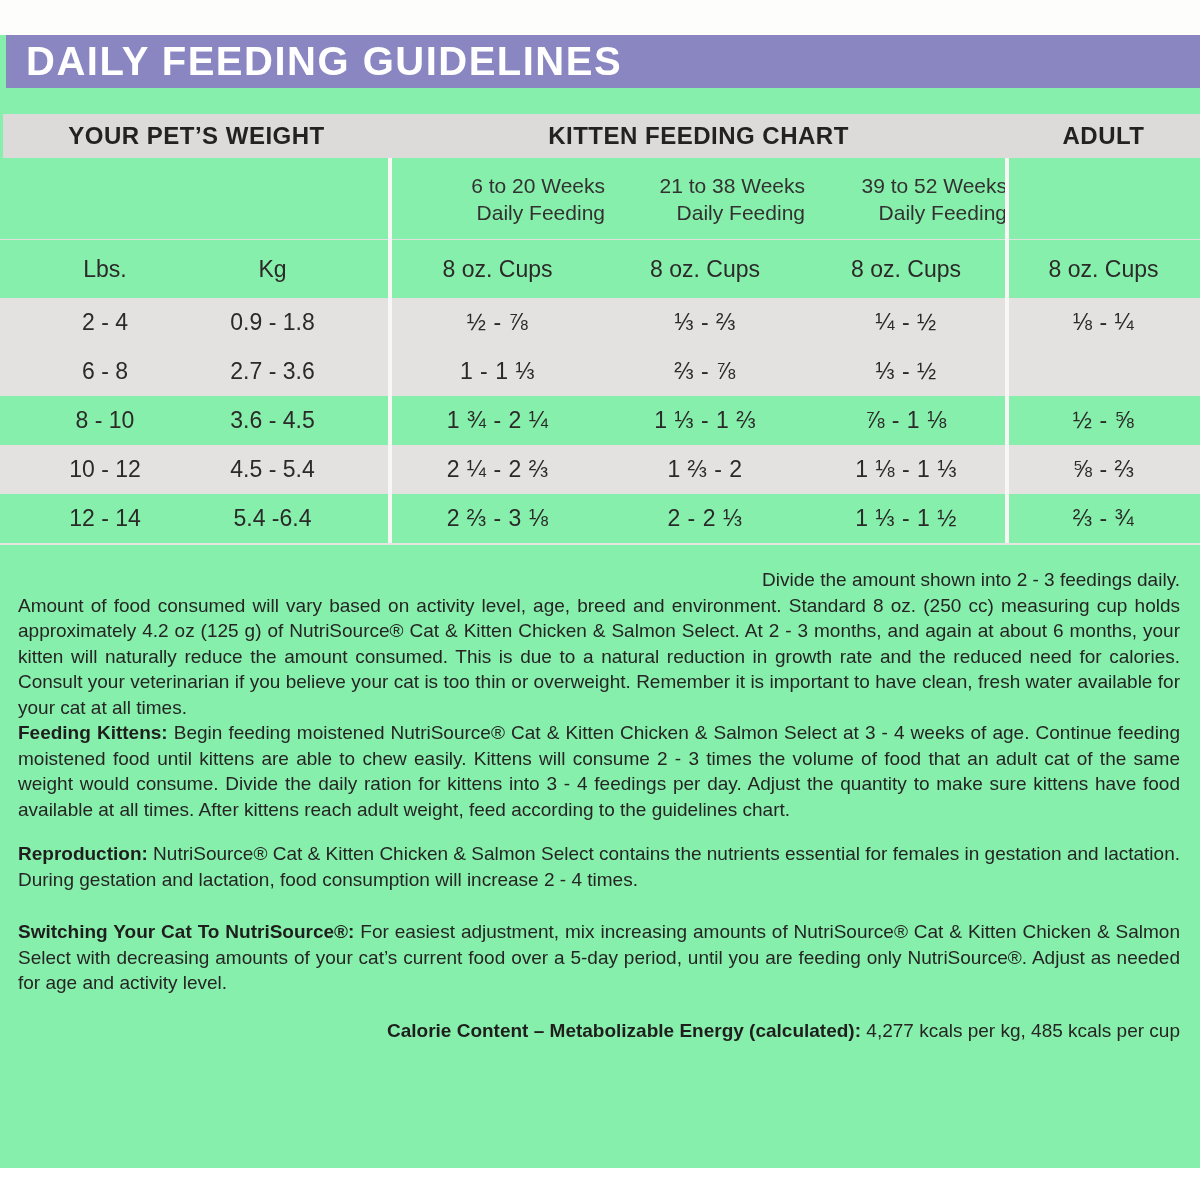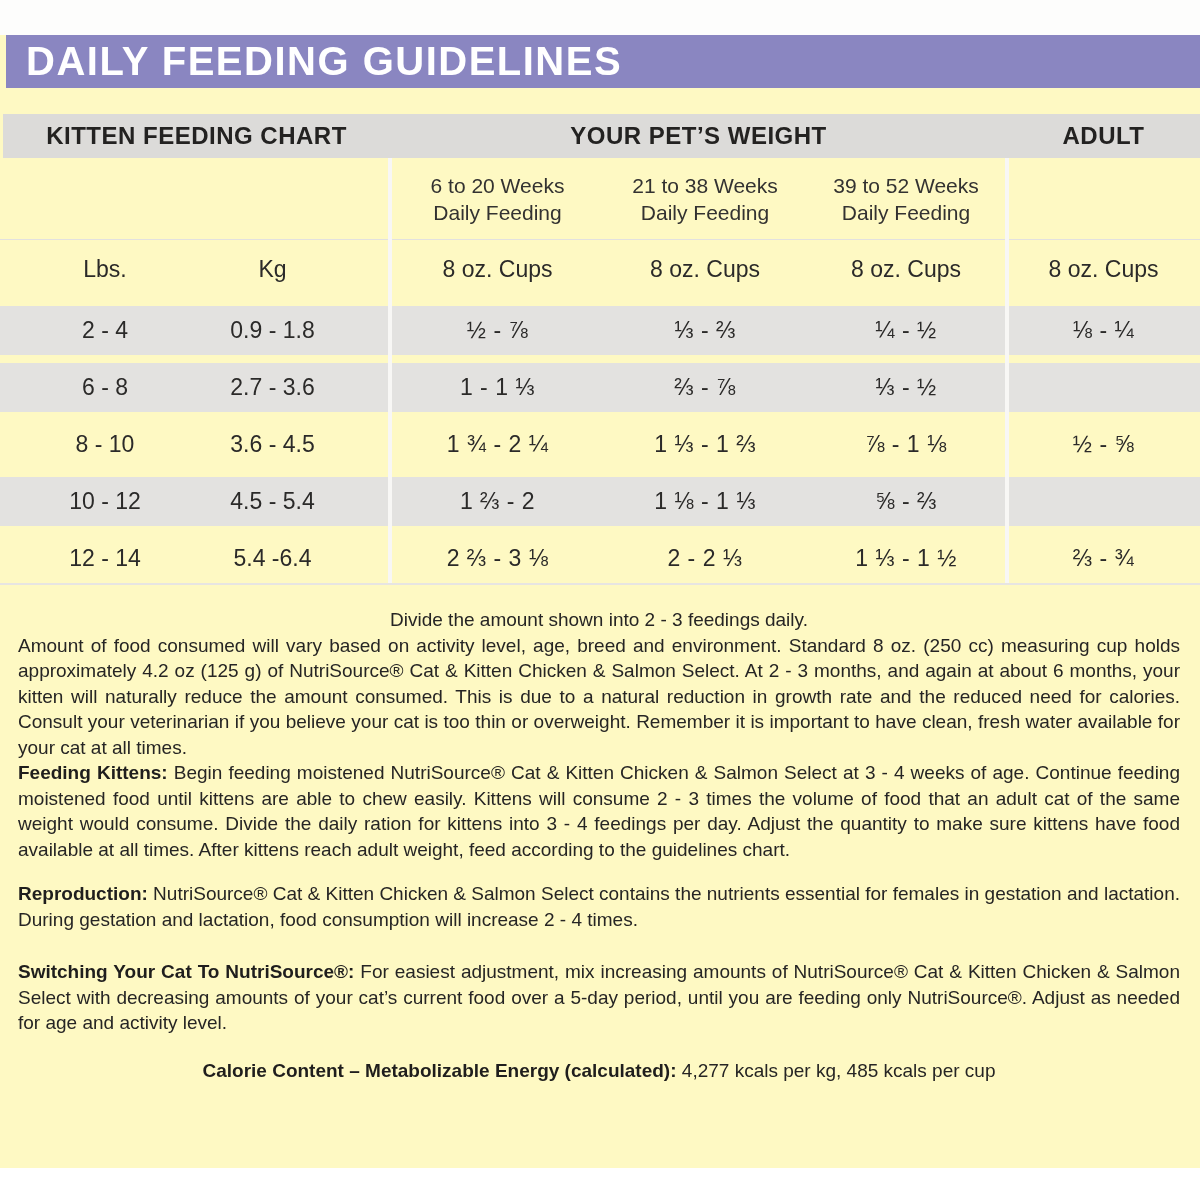--- a/index.html
+++ b/index.html
@@ -6,21 +6,21 @@
   body{
     width:1200px;height:1200px;
     background:#ffffff;
     font-family:"Liberation Sans","DejaVu Sans",sans-serif;
     color:#2a2928;
     position:relative;
     overflow:hidden;
   }
   .sheet{
     position:absolute;inset:0;
-    background:#fef9c3;
+    background:#86efac;
   }
   .strip-top{height:35px;background:#fdfdfc;}
   .strip-bottom{position:absolute;left:0;right:0;bottom:0;height:32px;background:#ffffff;}
 
   
   .banner{
     margin-left:6px;
     height:53px;
     background:#8a86c1;
     display:flex;align-items:center;
@@ -58,66 +58,66 @@
     align-items:center;
   }
   .grid6 > div{text-align:center;}
   .grid6 > .c2{padding-right:55px;}
   .subhead{
     height:82px;
     border-bottom:1px solid #e2e1df;
     box-sizing:border-box;
   }
   .subhead .wk{
-    font-size:21px;color:#333231;line-height:27px;
+    font-size:21px;color:#333231;line-height:27px;text-align:right;
   }
   .units{height:58px;font-size:23px;color:#2b2a29;}
-  .drow{height:49px;font-size:23px;color:#2b2a29;margin-top:8px;}
+  .drow{height:49px;font-size:23px;color:#2b2a29;}
   .drow.stripe{background:#e3e2e0;}
   .frac{letter-spacing:.5px;}
 
   .vdiv{
     position:absolute;
     top:44px;bottom:0;
     width:4px;
     background:#f8f7f5;
   }
   .vdiv1{left:388px;}
   .vdiv2{left:1005px;}
 
   
   .notes{
     margin:22px 20px 0 18px;
     font-size:19px;
     line-height:25.5px;
     color:#262524;
   }
   .notes p{margin:0;text-align:justify;}
-  .notes p.noj{text-align:center;}
+  .notes p.noj{text-align:right;}
   .notes .gap30{}
   .notes .gap25{margin-top:19px;}
   .notes .gap27{margin-top:27px;}
   .notes .gap22{margin-top:22px;}
   .blabel{font-weight:700;color:#1f1e1d;}
 </style>
 </head>
 <body>
 
 <div class="sheet">
   <div class="strip-top"></div>
 
   <div class="banner">
     <span>DAILY FEEDING GUIDELINES</span>
   </div>
 
   <div class="ftable">
 
     <div class="band">
+      <div class="band-cell">YOUR PET’S WEIGHT</div>
       <div class="band-cell">KITTEN FEEDING CHART</div>
-      <div class="band-cell">YOUR PET’S WEIGHT</div>
       <div class="band-cell">ADULT</div>
     </div>
 
     <div class="grid6 subhead">
       <div class="c1"></div>
       <div class="c2"></div>
       <div class="wk">
         <div>6 to 20 Weeks</div>
         <div>Daily Feeding</div>
       </div>
@@ -164,20 +164,21 @@
       <div class="c2">3.6 - 4.5</div>
       <div class="frac">1 ¾ - 2 ¼</div>
       <div class="frac">1 ⅓ - 1 ⅔</div>
       <div class="frac">⅞ - 1 ⅛</div>
       <div class="frac">½ - ⅝</div>
     </div>
 
     <div class="grid6 drow stripe">
       <div class="c1">10 - 12</div>
       <div class="c2">4.5 - 5.4</div>
+      <div class="frac">2 ¼ - 2 ⅔</div>
       <div class="frac">1 ⅔ - 2</div>
       <div class="frac">1 ⅛ - 1 ⅓</div>
       <div class="frac">⅝ - ⅔</div>
     </div>
 
     <div class="grid6 drow">
       <div class="c1">12 - 14</div>
       <div class="c2">5.4 -6.4</div>
       <div class="frac">2 ⅔ - 3 ⅛</div>
       <div class="frac">2 - 2 ⅓</div>

